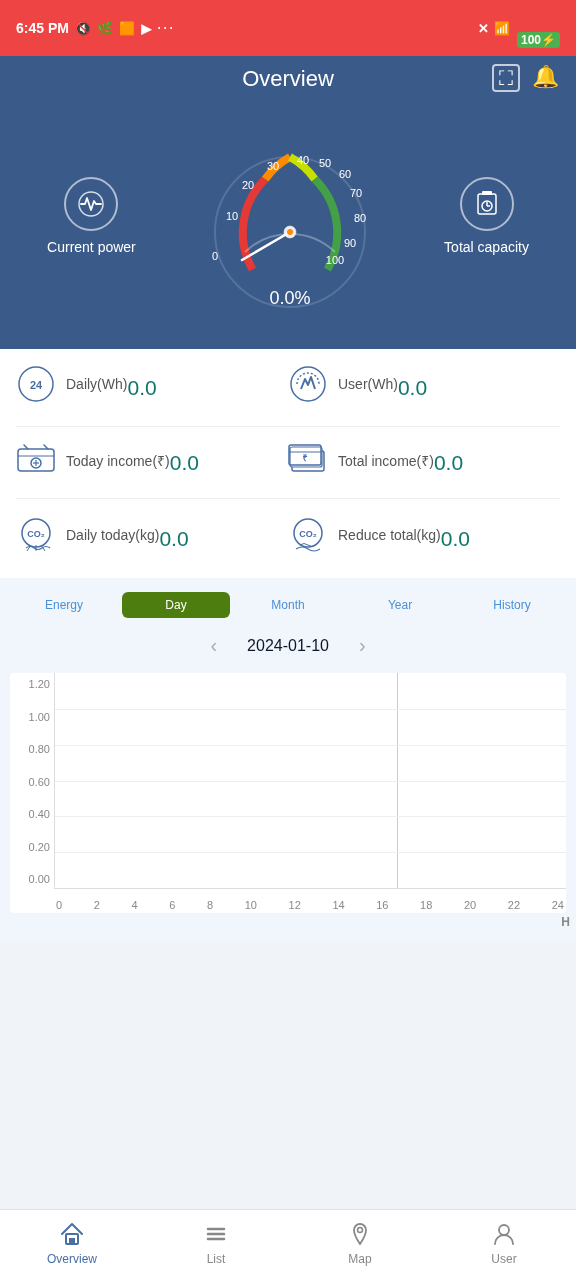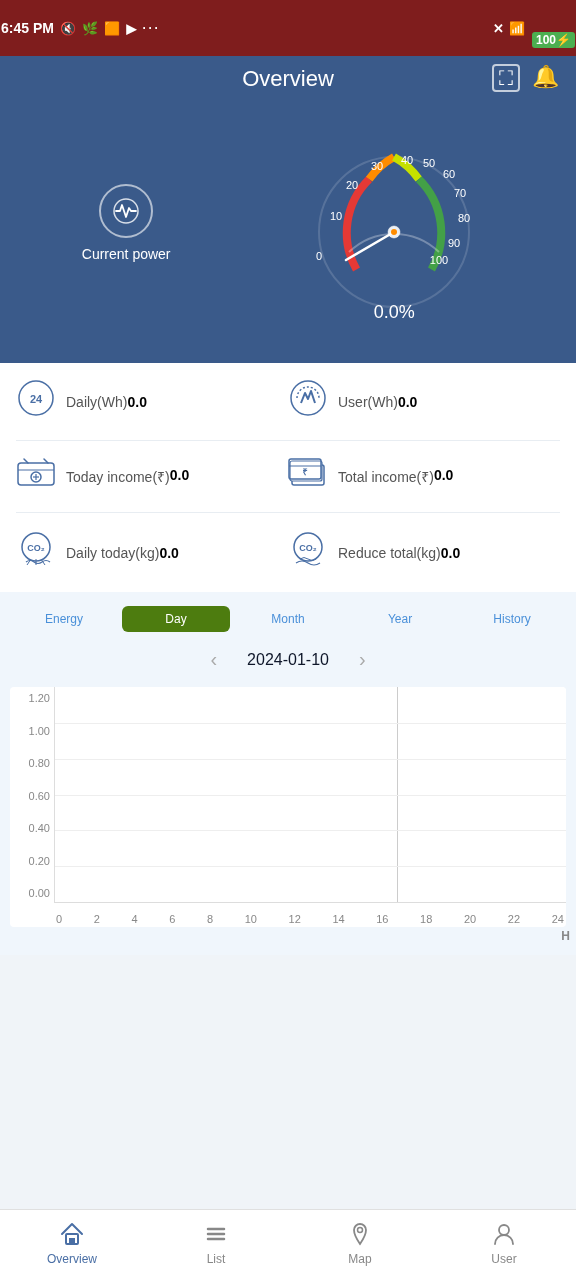--- a/index.html
+++ b/index.html
@@ -1,26 +1,26 @@
 <!DOCTYPE html>
 <html><head>
   <meta charset="utf-8">
   <meta name="viewport" content="width=576, initial-scale=1">
   <style>
     * { margin: 0; padding: 0; box-sizing: border-box; }
     body { width: 576px; min-height: 1280px; font-family: -apple-system, BlinkMacSystemFont, 'Segoe UI', sans-serif; background: #f0f4f8; overflow-x: hidden; }
 
     
     .status-bar {
-      background: #7f1d1d;
+      background: #ef4444;
       color: white;
       display: flex;
       justify-content: space-between;
       align-items: center;
-      padding: 8px 1px;
+      padding: 8px 16px;
       font-size: 14px;
       font-weight: 600;
     }
     .status-left { display: flex; align-items: center; gap: 6px; }
     .status-right { display: flex; align-items: center; gap: 6px; }
 
     
     .header {
       background: #3a5a8a;
       color: white;
@@ -71,21 +71,21 @@
     .gauge-container {
       display: flex;
       flex-direction: column;
       align-items: center;
       position: relative;
     }
     .gauge-value {
       color: white;
       font-size: 18px;
       font-weight: 500;
-      margin-top: 20px;
+      margin-top: 6px;
     }
 
     
     .stats-section {
       background: white;
       margin: 0;
       padding: 0 16px;
     }
     .stat-row {
       display: flex;
@@ -96,21 +96,21 @@
     .stat-row:last-child { border-bottom: none; }
     .stat-item {
       display: flex;
       align-items: center;
       flex: 1;
       gap: 10px;
     }
     .stat-icon { font-size: 26px; color: #4a6fa5; width: 40px; text-align: center; flex-shrink: 0; }
     .stat-text { display: flex; flex-direction: row; }
     .stat-label { font-size: 14px; color: #555; }
-    .stat-val { font-size: 14px; color: #000000; font-weight: 700; }
+    .stat-val { font-size: 21px; color: #0f766e; font-weight: 400; }
 
     
     .chart-section {
       background: #f0f6fc;
       margin-top: 0;
       padding-bottom: 10px;
     }
     .chart-tabs {
       display: flex;
       align-items: center;
@@ -314,20 +314,32 @@
         <text x="145" y="132" fill="white" font-size="11" text-anchor="middle">100</text>
 
         <line x1="100" y1="100" x2="52" y2="128" stroke="white" stroke-width="2.5" stroke-linecap="round"></line>
 
         <circle cx="100" cy="100" r="6" fill="rgba(255,255,255,0.9)" stroke="rgba(255,255,255,0.5)" stroke-width="1"></circle>
         <circle cx="100" cy="100" r="3" fill="#ff8c00"></circle>
       </svg>
       <div class="gauge-value">0.0%</div>
     </div>
 
+    <div class="hero-item">
+      <div class="hero-icon-circle">
+        <svg width="28" height="28" viewBox="0 0 28 28" fill="none" xmlns="http://www.w3.org/2000/svg">
+          <rect x="5" y="4" width="18" height="20" rx="2" stroke="white" stroke-width="1.5" fill="none"></rect>
+          <rect x="9" y="1" width="10" height="4" rx="1" fill="white"></rect>
+          <circle cx="14" cy="16" r="5" stroke="white" stroke-width="1.5" fill="none"></circle>
+          <line x1="14" y1="12" x2="14" y2="16" stroke="white" stroke-width="1.5"></line>
+          <line x1="14" y1="16" x2="17" y2="16" stroke="white" stroke-width="1.5"></line>
+        </svg>
+      </div>
+      <span class="hero-label">Total capacity</span>
+    </div>
   </div>
 
   <div class="stats-section">
 
     <div class="stat-row">
       <div class="stat-item">
         <div class="stat-icon">
           <svg width="38" height="38" viewBox="0 0 38 38" fill="none">
             <circle cx="19" cy="19" r="17" stroke="#4a6fa5" stroke-width="1.5" fill="none"></circle>
             <text x="19" y="24" text-anchor="middle" font-size="11" font-weight="bold" fill="#4a6fa5">24</text>

